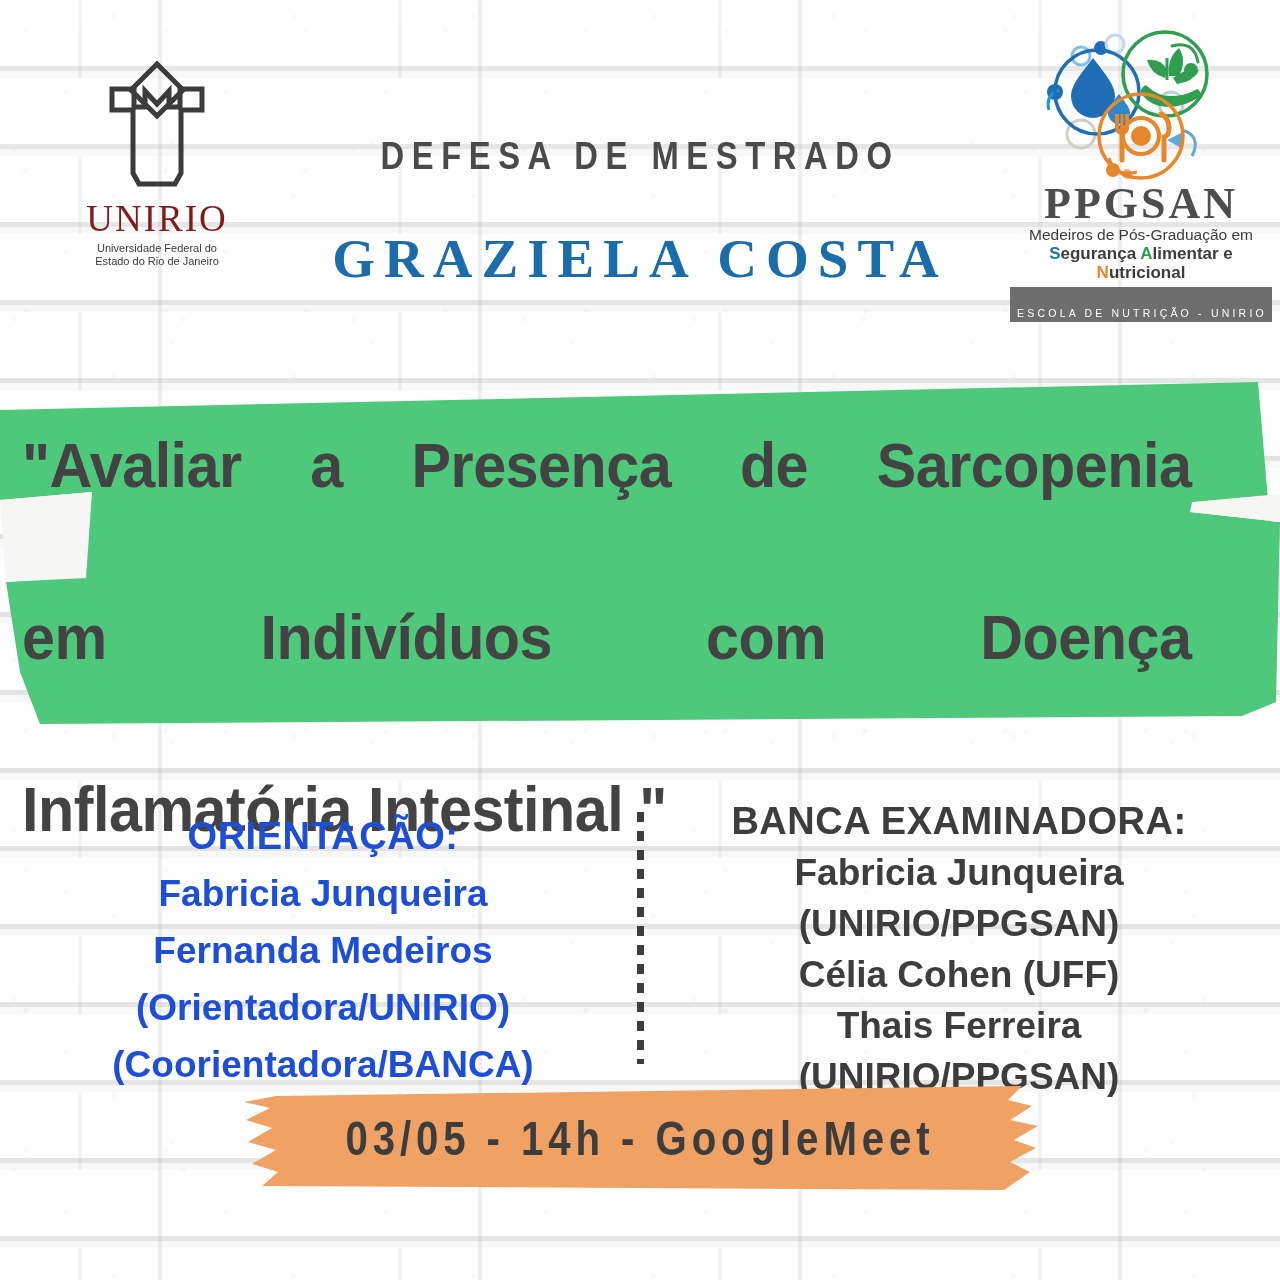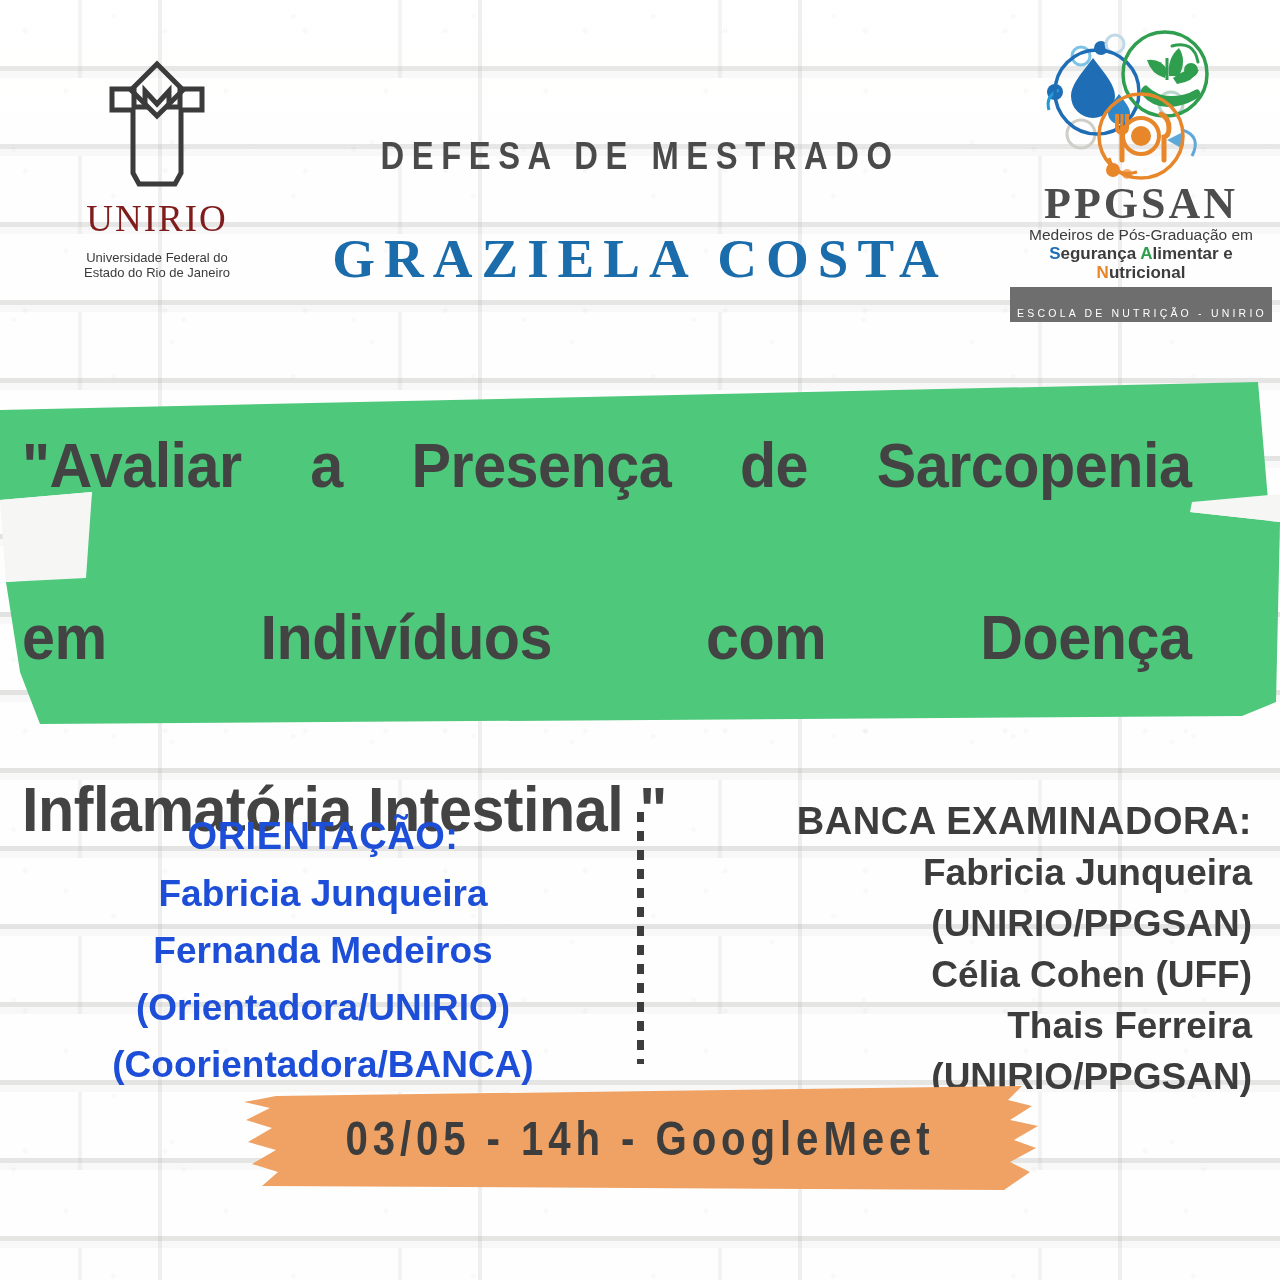--- a/index.html
+++ b/index.html
@@ -52,22 +52,22 @@
   }
 
   
   .unirio{position:absolute;left:42px;top:58px;width:230px;text-align:center;}
   .unirio svg{display:block;margin:0 auto;}
   .unirio-word{
     font-family:"Liberation Serif",serif;font-size:37px;letter-spacing:2px;
     color:#7f1d1d;line-height:1;margin-top:2px;
   }
   .unirio-sub{
-    font-family:"Liberation Sans",sans-serif;font-size:13px;color:#3b3b3b;
-    line-height:1.18;margin-top:13px;
+    font-family:"Liberation Sans",sans-serif;font-size:11px;color:#3b3b3b;
+    line-height:1.18;margin-top:5px;
   }
 
   
   .ppgsan{position:absolute;right:8px;top:22px;width:262px;text-align:center;}
   .ppg-word{
     font-family:"Liberation Serif",serif;font-weight:bold;font-size:44px;
     color:#4d4d4d;letter-spacing:3px;line-height:1;margin-top:-4px;
   }
   .ppg-l1{font-family:"Liberation Sans",sans-serif;font-size:15.5px;color:#3c3c3c;line-height:1.15;}
   .ppg-l2{font-family:"Liberation Sans",sans-serif;font-size:17px;font-weight:bold;color:#3c3c3c;line-height:1.15;}
@@ -105,21 +105,21 @@
   .title span.just{text-align:justify;}
   .title span.just::after{content:"";display:inline-block;width:100%;}
 
   
   .col-left{
     position:absolute;left:30px;top:808px;width:586px;text-align:center;
     font-family:"Liberation Sans",sans-serif;font-weight:bold;
     font-size:37px;line-height:57px;color:#1d4ed8;
   }
   .col-right{
-    position:absolute;left:666px;top:796px;width:586px;text-align:right;
+    position:absolute;left:666px;top:796px;width:586px;text-align:center;
     font-family:"Liberation Sans",sans-serif;font-weight:bold;
     font-size:37px;line-height:51px;color:#3d3d3d;
   }
   .col-head{font-size:38px;letter-spacing:.5px;}
   .divider{
     position:absolute;left:637px;top:812px;width:7px;height:252px;
     background-image:linear-gradient(#3d3d3d 55%,rgba(0,0,0,0) 0);
     background-size:7px 19px;background-repeat:repeat-y;
   }
 

